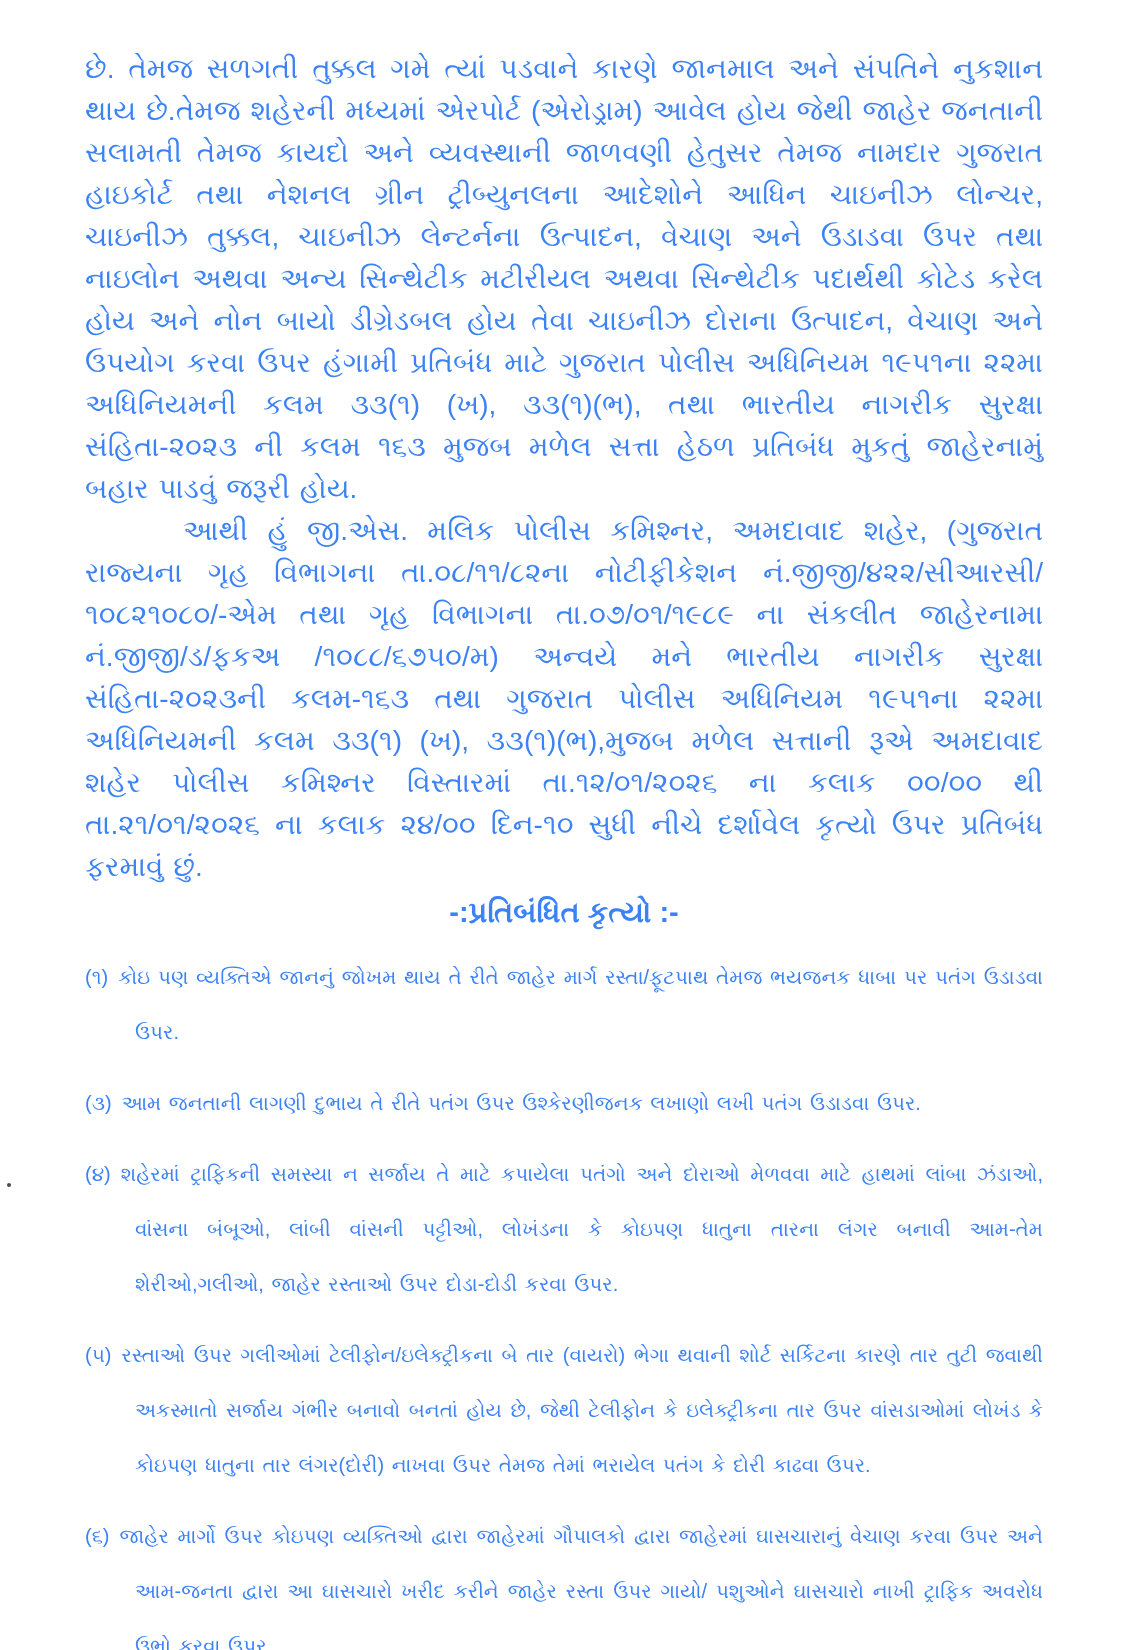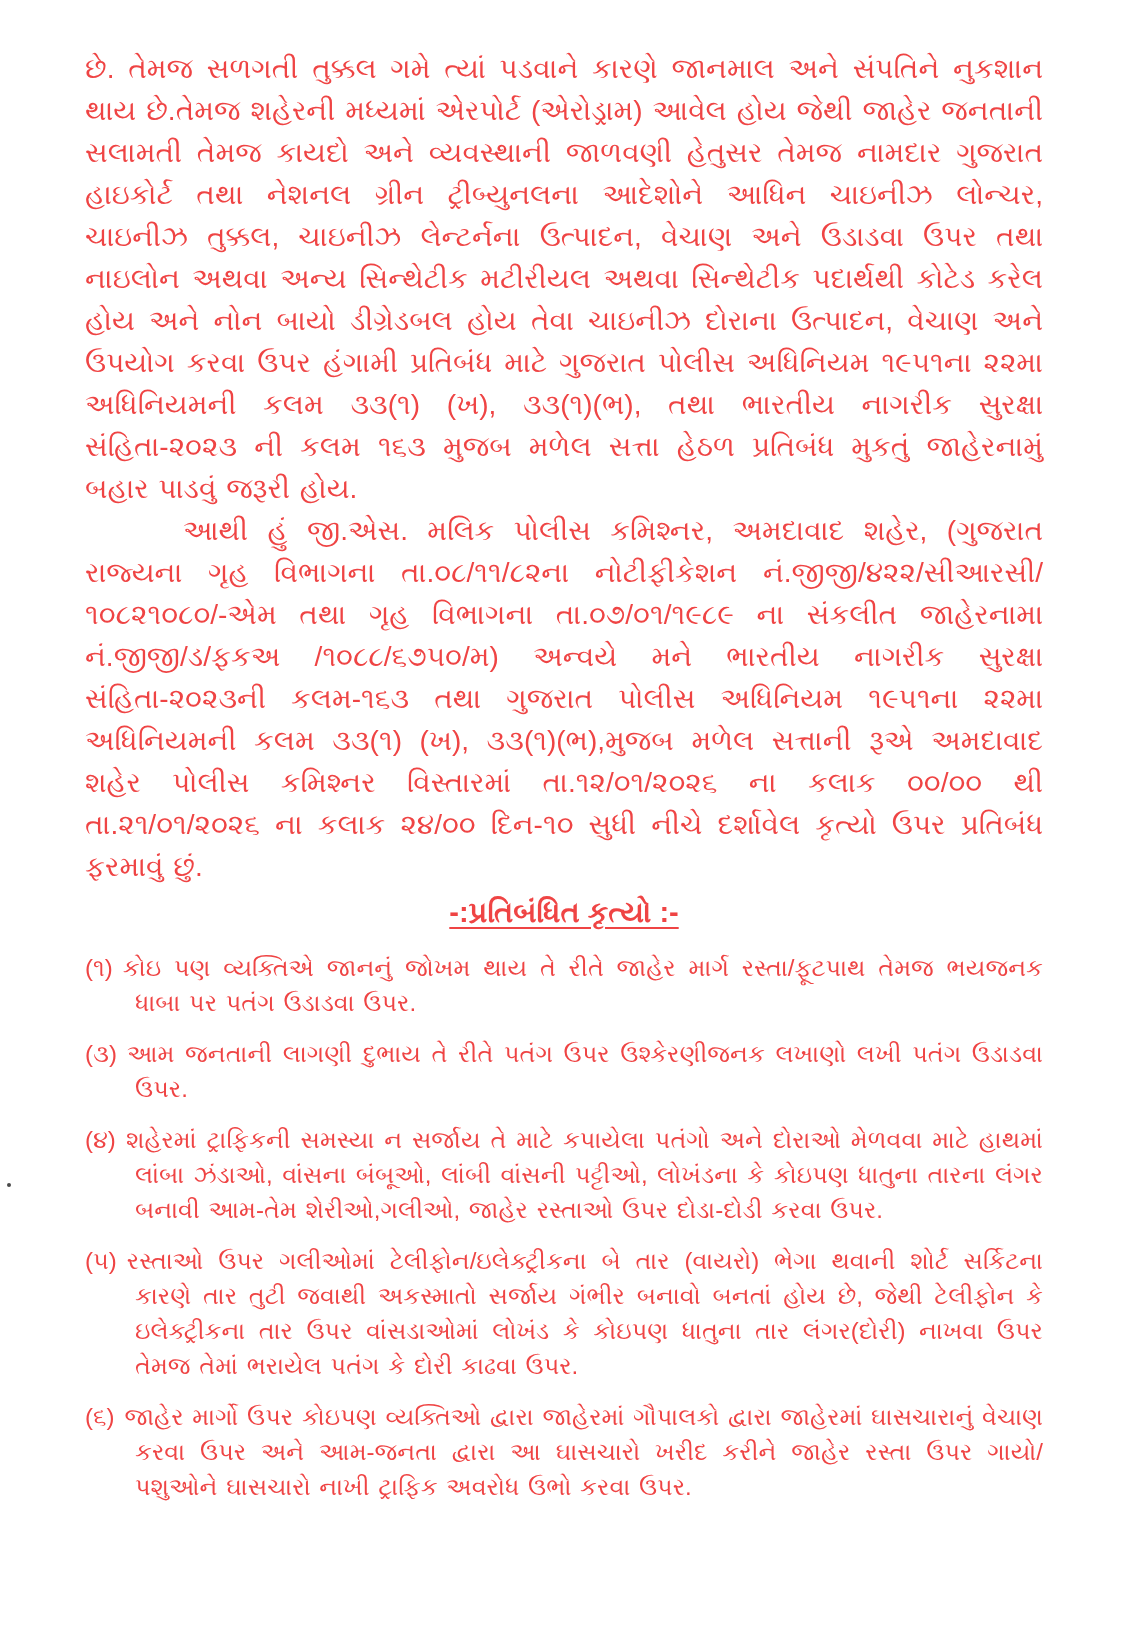--- a/index.html
+++ b/index.html
@@ -6,21 +6,21 @@
     margin: 0;
     padding: 0;
     background: #ffffff;
   }
   .page {
     position: relative;
     width: 1125px;
     height: 1650px;
     background: #ffffff;
     font-family: "Liberation Sans", sans-serif;
-    color: #ef4444;
+    color: #3b82f6;
     overflow: hidden;
   }
   .content {
     position: absolute;
     left: 85px;
     top: 48px;
     width: 958px;
   }
   .body-para {
     font-size: 28px;
@@ -33,32 +33,31 @@
     text-indent: 98px;
   }
   .section-heading {
     text-align: center;
     font-size: 29px;
     line-height: 44px;
     font-weight: bold;
     margin: 2px 0 2px 0;
   }
   .section-heading .underlined {
-    text-decoration: underline;
     text-underline-offset: 5px;
     text-decoration-thickness: 2px;
   }
   .acts-list {
     margin: 0;
     padding: 0;
     list-style: none;
   }
   .act-item {
-    font-size: 24px;
-    line-height: 35px;
+    font-size: 20px;
+    line-height: 55px;
     text-align: justify;
     padding-left: 50px;
     text-indent: -50px;
     margin: 16px 0 2px 0;
     word-spacing: 2px;
   }
   .act-item .num {
     padding-right: 10px;
   }
   .artifact-dot {

